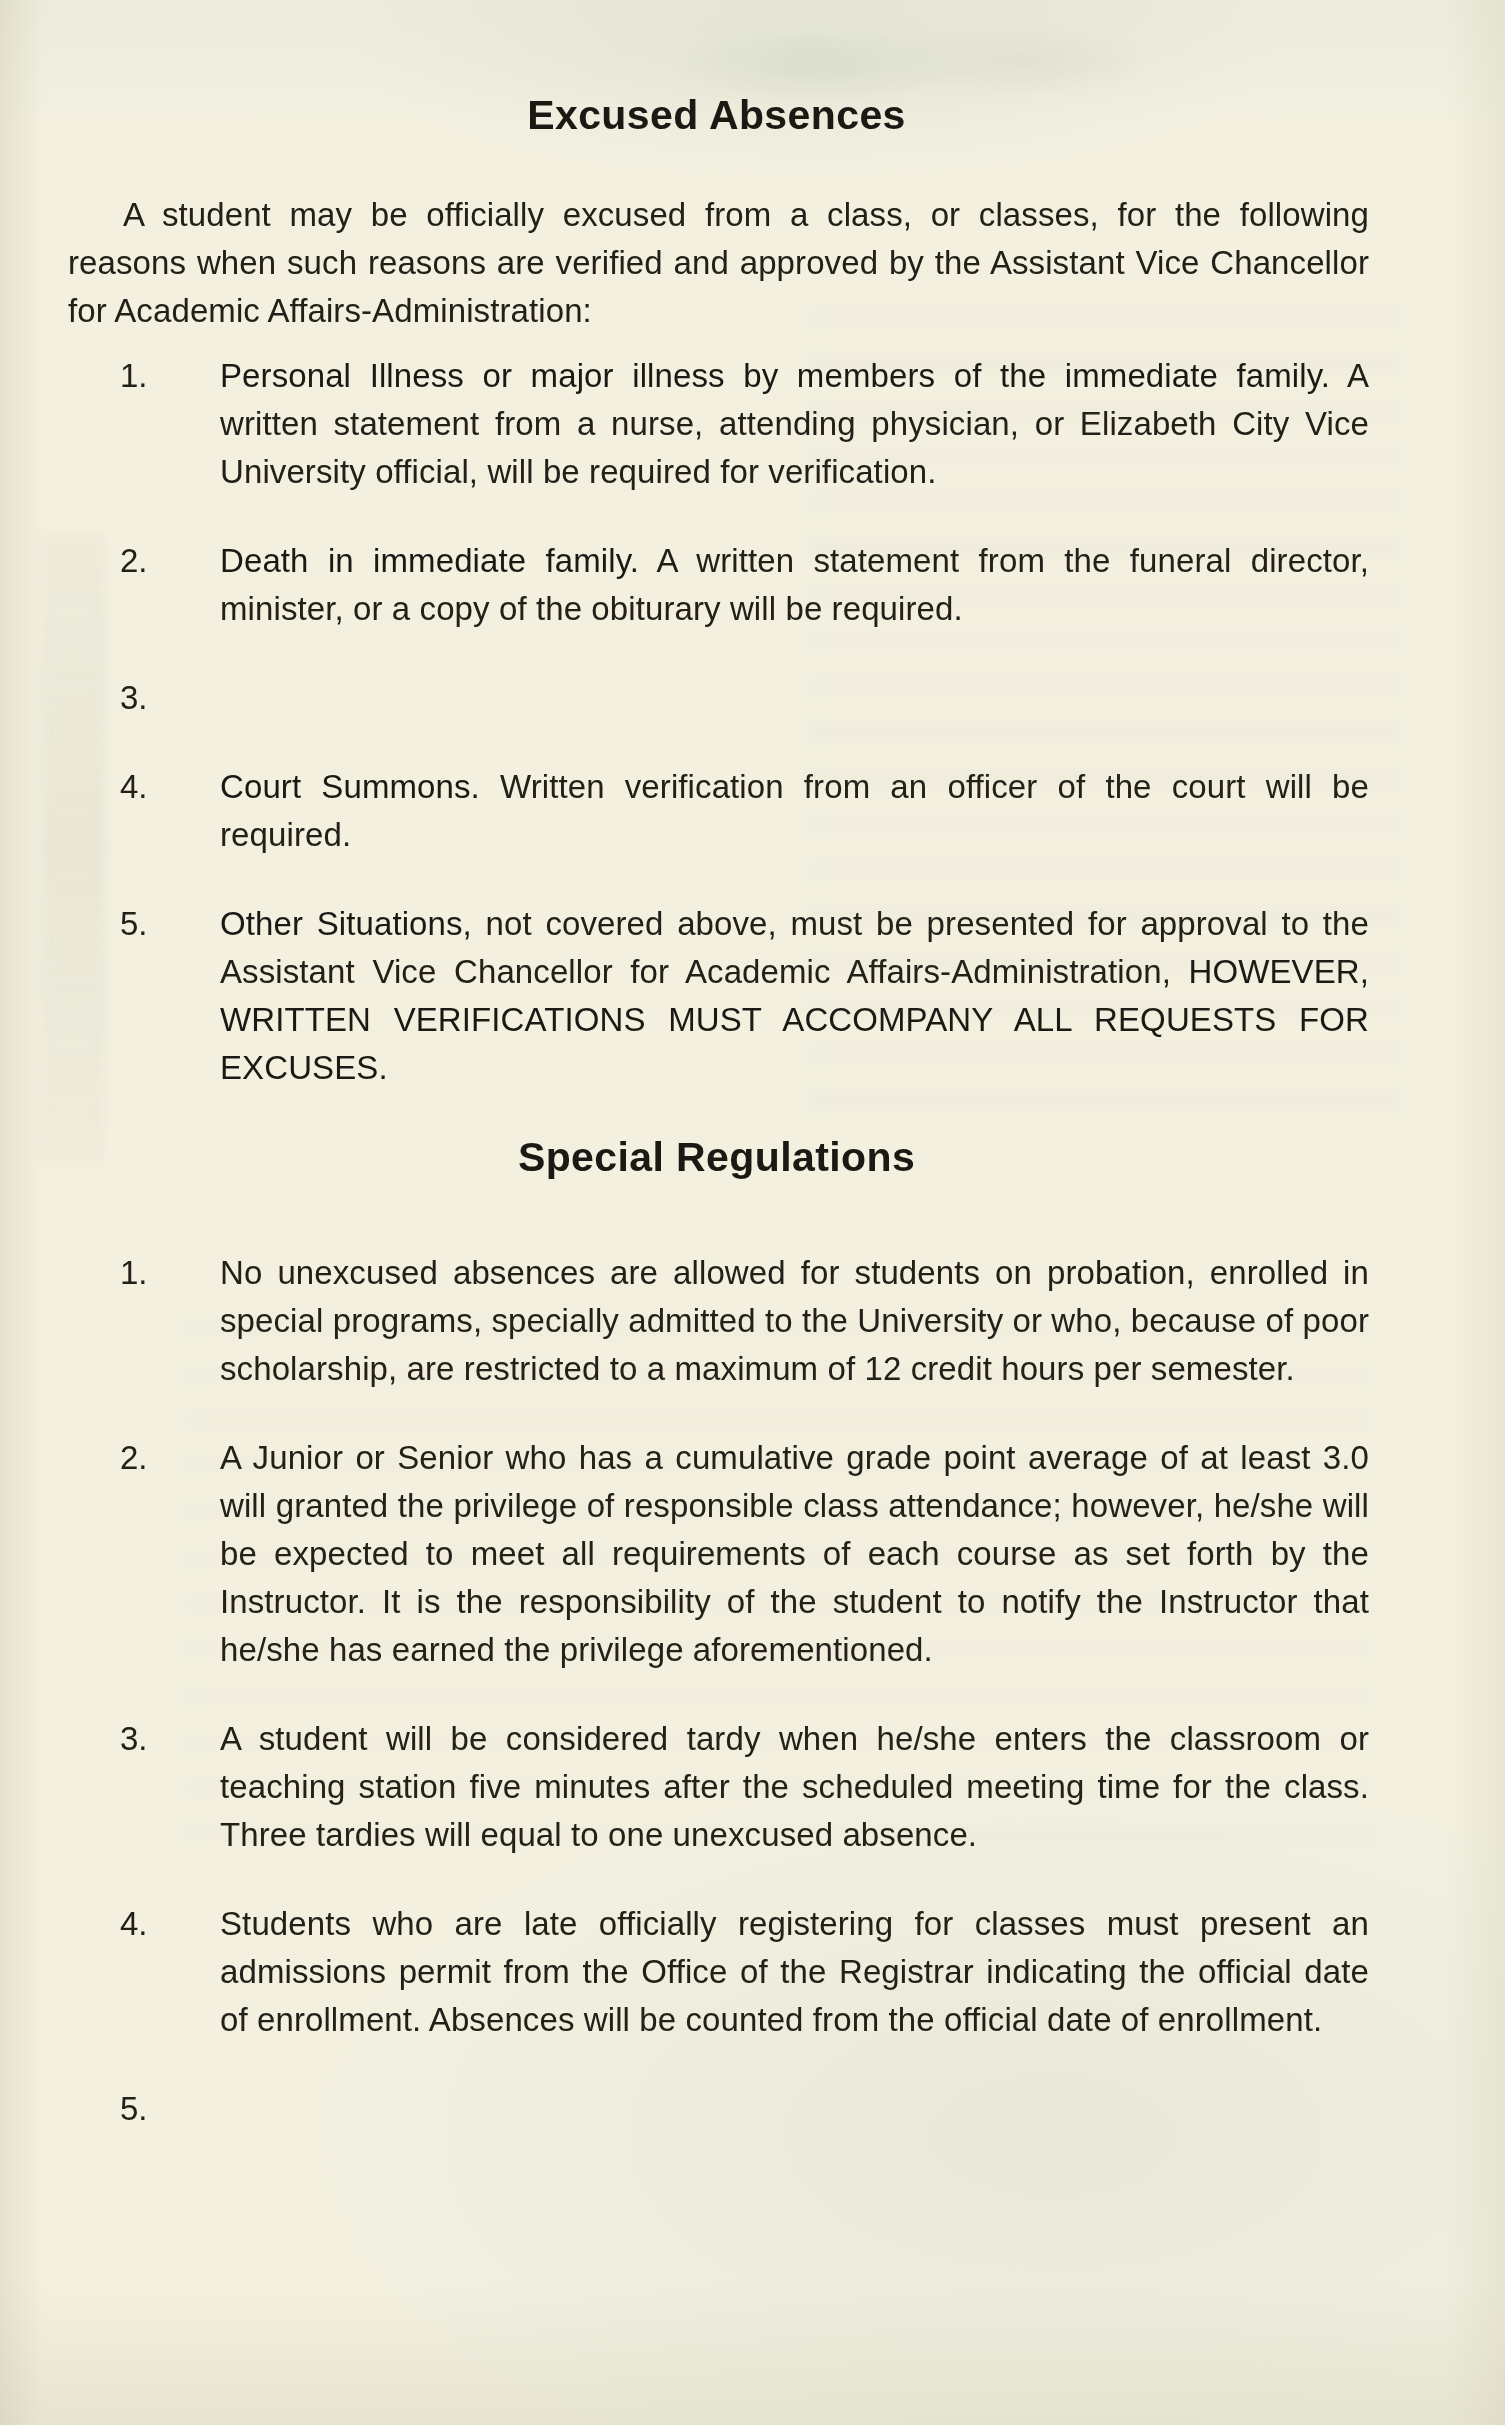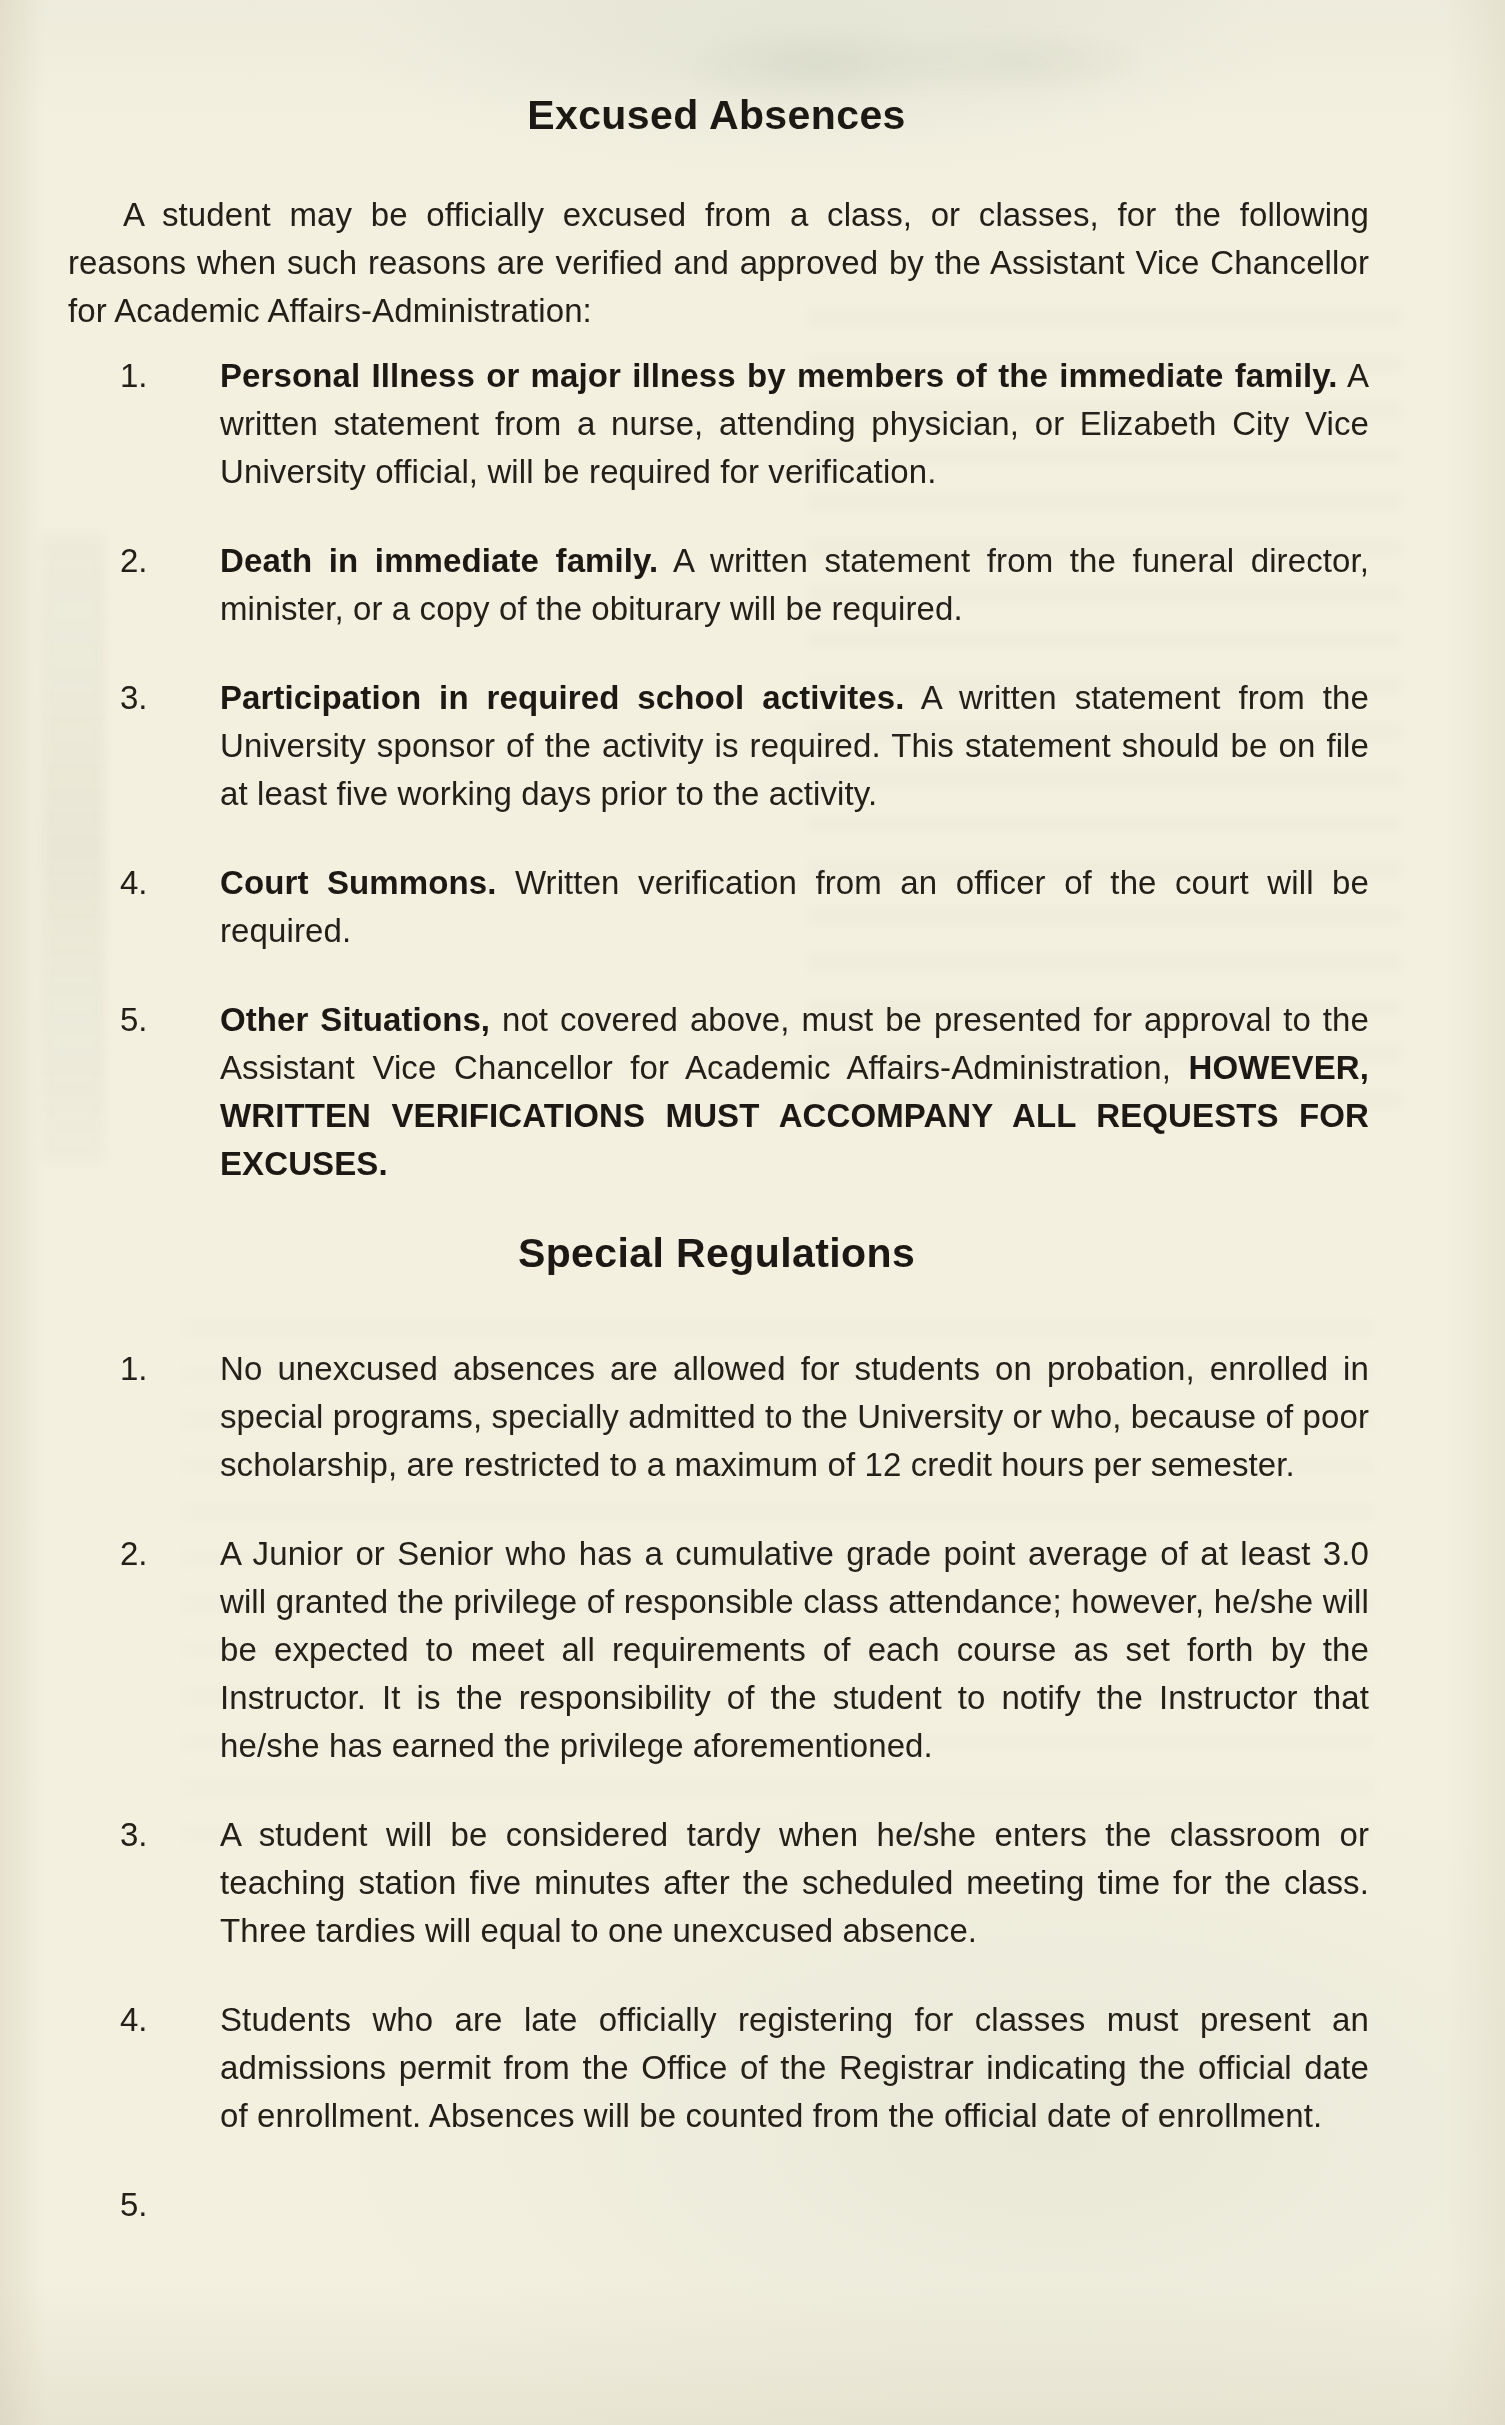--- a/index.html
+++ b/index.html
@@ -32,21 +32,21 @@
   }
   .item{display:flex;margin:0 0 41px 0;}
   .num{
     flex:none;width:156px;box-sizing:border-box;
     padding-left:56px;font-size:33px;line-height:48px;
   }
   .item .body{
     flex:1;margin:0;font-size:33px;line-height:48px;
     text-align:justify;letter-spacing:0.1px;
   }
-  .item .body b{font-weight:700;color:#1c1915;}
+  .item .body b{font-weight:400;color:#1c1915;}
   
   .artifact{
     position:absolute;pointer-events:none;
     filter:blur(4.9px);
   }
   .ghost-lines{
     background:repeating-linear-gradient(180deg,
       rgba(118,128,112,0.055) 0px, rgba(118,128,112,0.055) 18px,
       rgba(118,128,112,0) 18px, rgba(118,128,112,0) 46px);
   }
@@ -81,21 +81,20 @@
         <p class="body"><b>Personal Illness or major illness by members of the immediate family.</b><span> A written statement from a nurse, attending physician, or Elizabeth City Vice University official, will be required for verification.</span></p>
       </div>
 
       <div class="item">
         <span class="num">2.</span>
         <p class="body"><b>Death in immediate family.</b><span> A written statement from the funeral director, minister, or a copy of the obiturary will be required.</span></p>
       </div>
 
       <div class="item">
         <span class="num">3.</span>
-        <p class="body"><b>Participation in required school activites.</b><span> A written statement from the University sponsor of the activity is required. This statement should be on file at least five working days prior to the activity.</span></p>
       </div>
 
       <div class="item">
         <span class="num">4.</span>
         <p class="body"><b>Court Summons.</b><span> Written verification from an officer of the court will be required.</span></p>
       </div>
 
       <div class="item">
         <span class="num">5.</span>
         <p class="body"><b>Other Situations,</b><span> not covered above, must be presented for approval to the Assistant Vice Chancellor for Academic Affairs-Administration, </span><b>HOWEVER, WRITTEN VERIFICATIONS MUST ACCOMPANY ALL REQUESTS FOR EXCUSES.</b></p>

